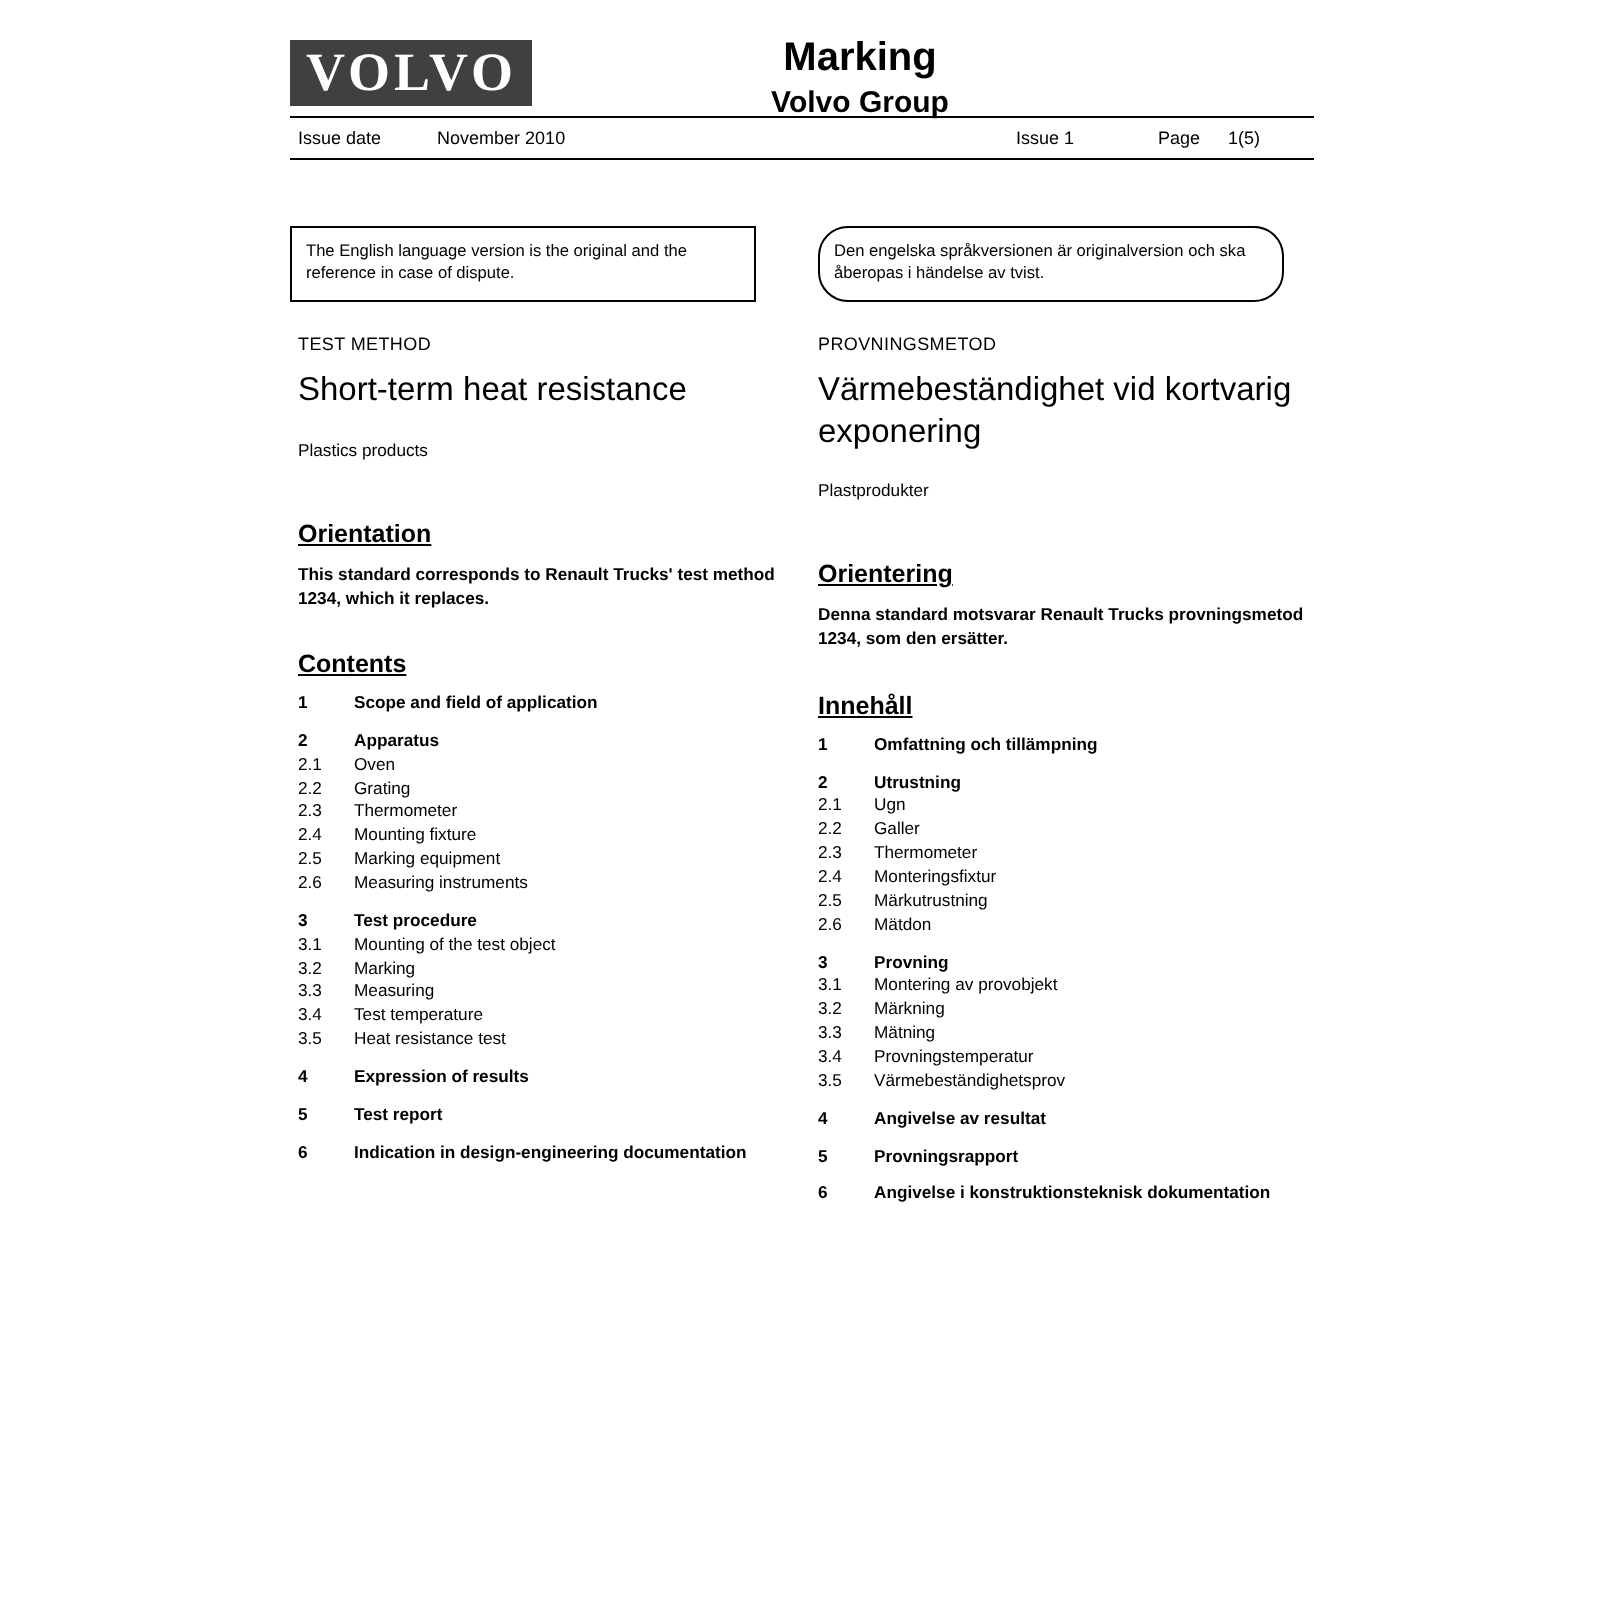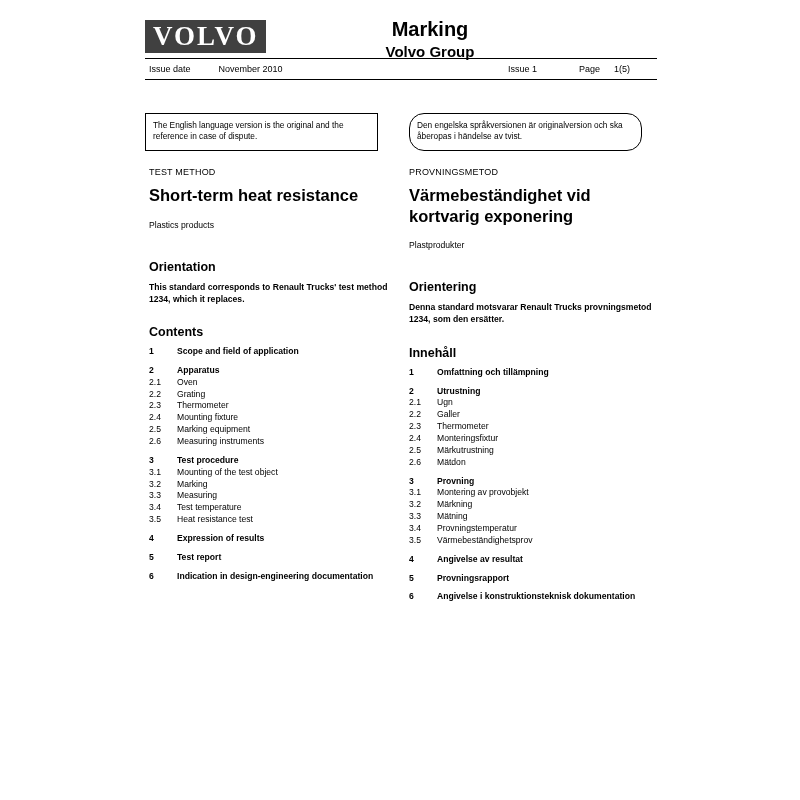--- a/index.html
+++ b/index.html
@@ -135,33 +135,34 @@
   .col.left { left: 4px; }
   .col.right { left: 264px; }
 
   .kicker {
     font-size: 9px;
     letter-spacing: 0.2px;
     margin-bottom: 8px;
   }
   .doc-title {
     font-size: 16.5px;
-    font-weight: bold;
+    font-weight: normal;
     line-height: 1.25;
     margin: 0 0 14px 0;
   }
   .doc-subtitle {
     font-size: 8.6px;
     margin: 0;
   }
 
   .section-head {
     font-size: 12.5px;
     font-weight: bold;
     margin: 0 0 7px 0;
+    text-decoration: underline;
   }
   .para {
     font-size: 8.6px;
     line-height: 1.42;
     margin: 0;
     font-weight: bold;
   }
 
   
   .toc {

